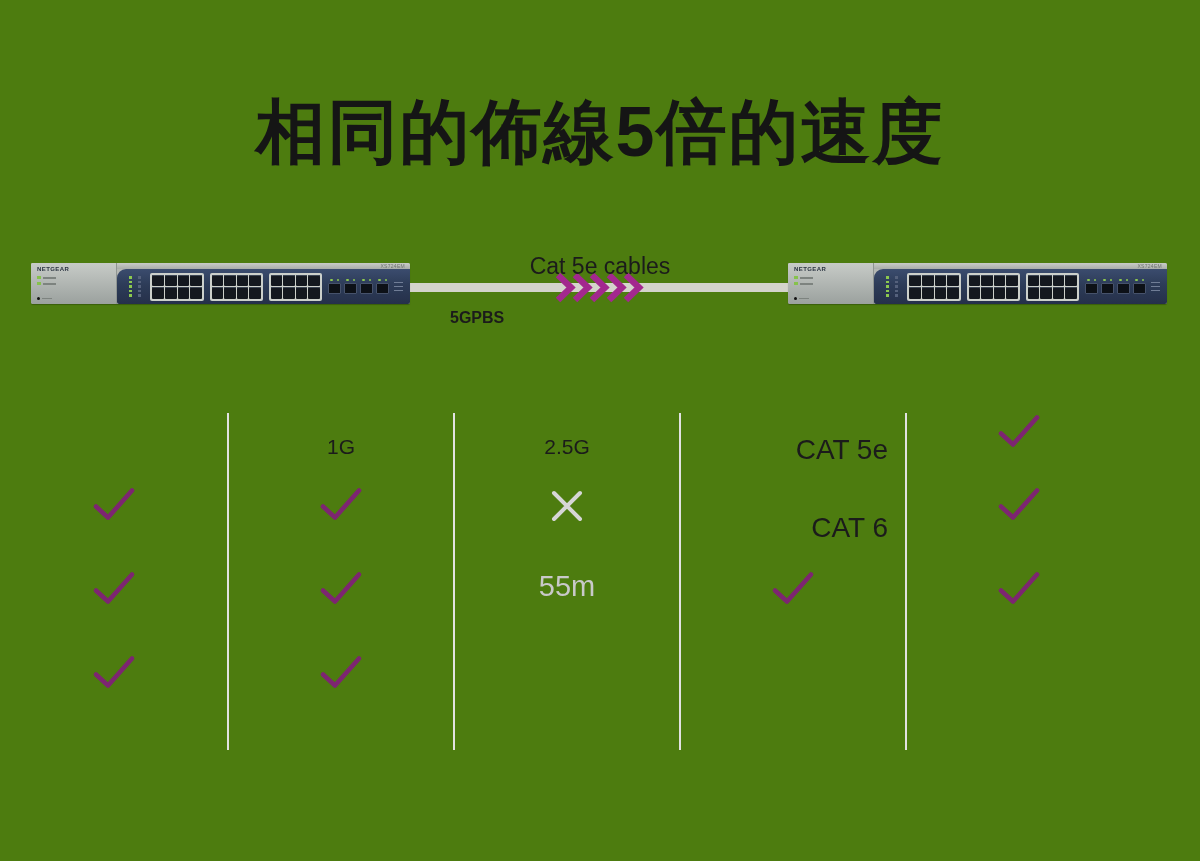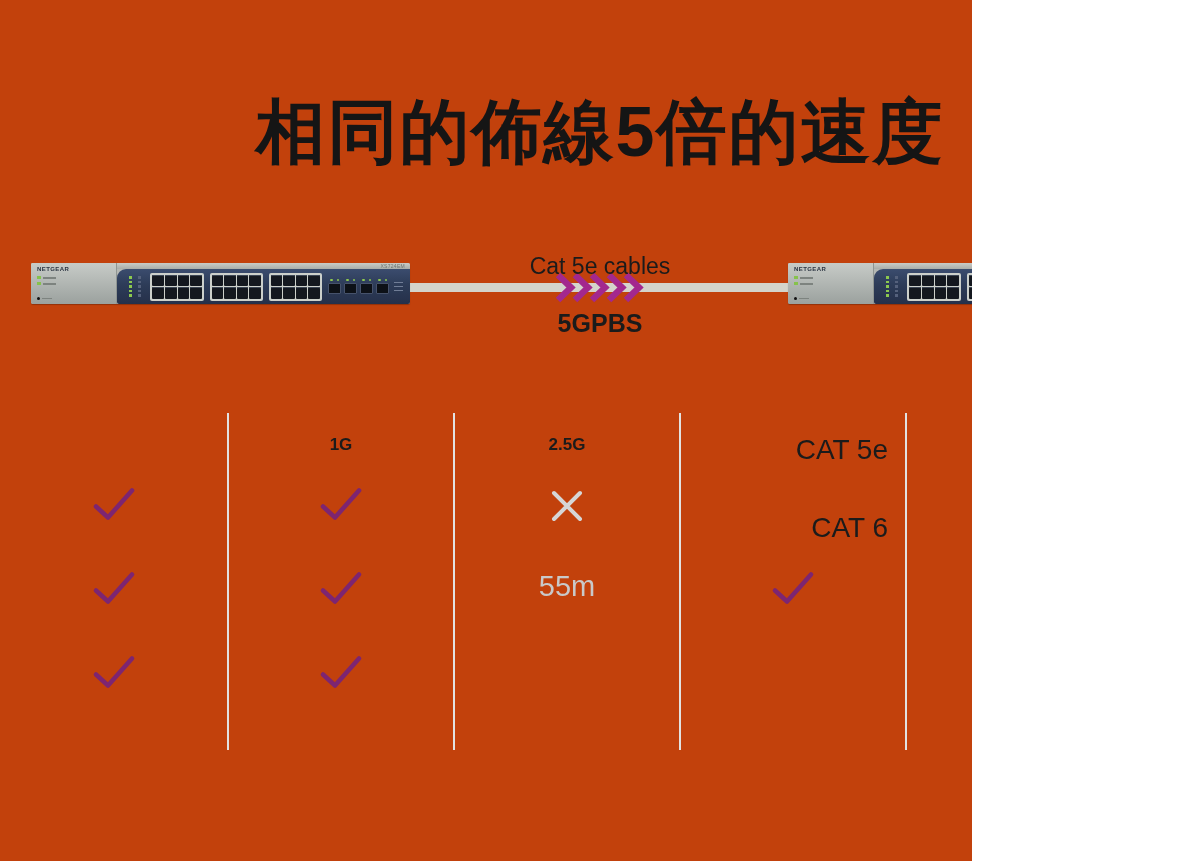--- a/index.html
+++ b/index.html
@@ -1,39 +1,39 @@
 <!DOCTYPE html>
 <html><head>
 <meta charset="utf-8">
 <style>
   * { margin:0; padding:0; box-sizing:border-box; }
   html,body { background:#ffffff; }
   body { font-family:"Liberation Sans", sans-serif; color:#1b1b1b; }
-  .canvas { position:relative; width:972px; height:861px; background:#c2410c; overflow:hidden; }
+  .canvas { position:relative; width:1200px; height:861px; background:#4d7c0f; overflow:hidden; }
 
   
   .page-title {
     position:absolute; top:86px; left:0; width:1200px;
     text-align:center; font-size:70px; font-weight:bold;
     letter-spacing:2px; color:#151515;
     font-family:"Liberation Sans", sans-serif;
   }
 
   
   .cable {
     position:absolute; left:400px; top:283px; width:400px; height:9px;
     background:#d4d4cb; z-index:1;
   }
   .cable-label {
     position:absolute; top:253px; left:450px; width:300px;
     text-align:center; font-size:23px; color:#1b1b1b; z-index:3;
   }
   .speed-label {
     position:absolute; top:309px; left:450px; width:300px;
-    text-align:center; font-size:25px; font-weight:bold; color:#1b1b1b; z-index:3;
+    text-align:left; font-size:16px; font-weight:bold; color:#1b1b1b; z-index:3;
   }
   .chevrons {
     position:absolute; top:272px; left:556px; width:92px; height:31px; z-index:2;
     display:flex; align-items:center;
   }
 
   
   .sw {
     position:absolute; top:263px; width:379px; height:41px; z-index:2;
     border-radius:2px;
@@ -99,21 +99,21 @@
   
   .cmp-table {
     position:absolute; left:0; top:413px; width:1132px;
     display:grid;
     grid-template-columns:228px 226px 226px 226px 226px;
     grid-template-rows:73px 84px 84px 84px;
   }
   .t-corner { }
   .t-head {
     display:flex; align-items:flex-start; justify-content:center;
-    padding-top:22px; font-size:17px; color:#1b1b1b;font-weight:bold;
+    padding-top:22px; font-size:21px; color:#1b1b1b;
   }
   .t-rowlabel {
     display:flex; align-items:center; justify-content:flex-end;
     padding-right:18px; font-size:28px; color:#1b1b1b;
   }
   .t-cell { display:flex; align-items:flex-start; justify-content:center; }
   .t-cell .muted-val { font-size:29px; }
   .vline {
     position:absolute; top:413px; width:2px; height:337px; background:#e2e2e2; z-index:0;
   }

